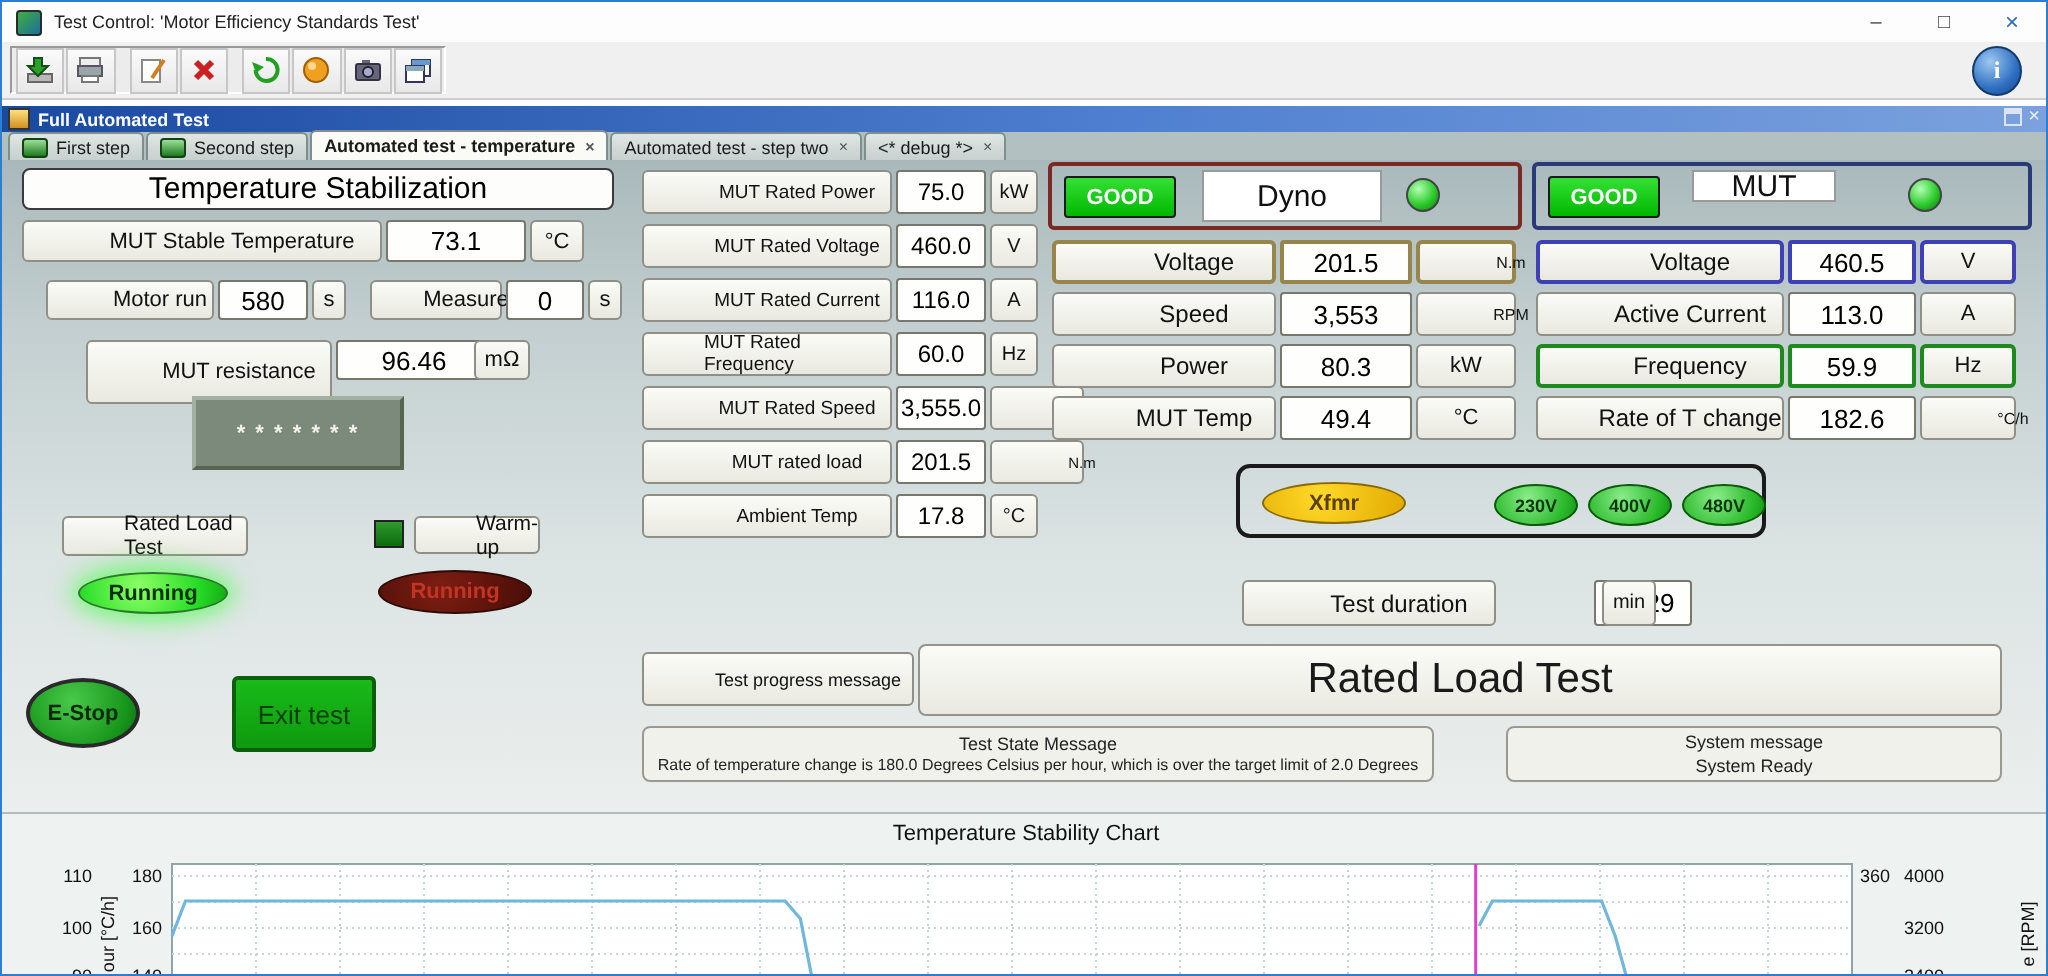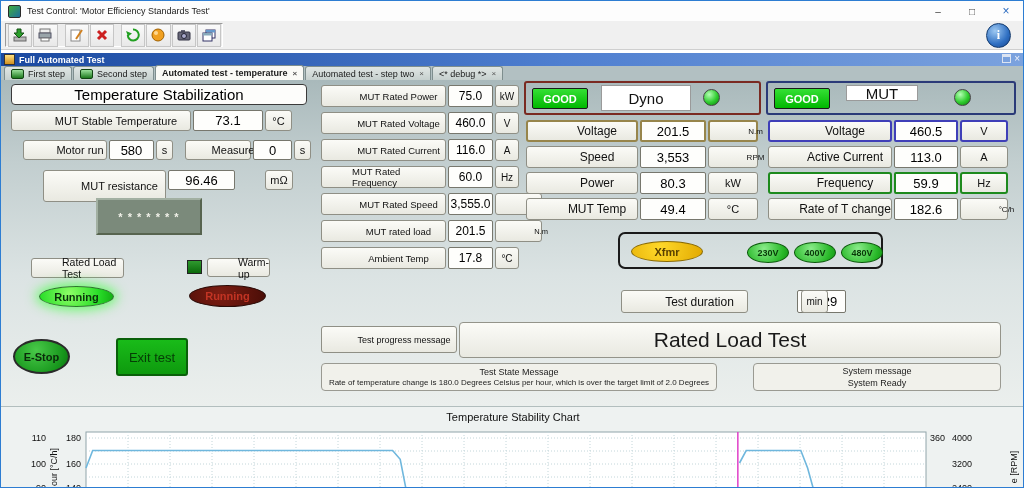--- a/index.html
+++ b/index.html
@@ -192,22 +192,22 @@
     <div class="abs cell unit" style="left:264px;top:30px;width:27px;height:21px;">°C</div>
 
     <div class="abs cell lbl" style="left:22px;top:60px;width:84px;height:20px;font-size:11px;">Motor run</div>
     <div class="abs cell val" style="left:108px;top:60px;width:45px;height:20px;">580</div>
     <div class="abs cell unit" style="left:155px;top:60px;width:17px;height:20px;">s</div>
     <div class="abs cell lbl" style="left:184px;top:60px;width:66px;height:20px;font-size:11px;">Measure</div>
     <div class="abs cell val" style="left:252px;top:60px;width:39px;height:20px;">0</div>
     <div class="abs cell unit" style="left:293px;top:60px;width:17px;height:20px;">s</div>
 
     <div class="abs cell lbl" style="left:42px;top:90px;width:123px;height:32px;font-size:11px;">MUT resistance</div>
-    <div class="abs cell val" style="left:167px;top:90px;width:67px;height:20px;">96.46</div>
-    <div class="abs cell unit" style="left:236px;top:90px;width:28px;height:20px;margin-left:28px;">mΩ</div>
+    <div class="abs cell val" style="left:167px;top:90px;width:78px;height:20px;">96.46</div>
+    <div class="abs cell unit" style="left:236px;top:90px;width:28px;height:20px;">mΩ</div>
 
     <div class="abs stars" style="left:95px;top:118px;width:106px;height:37px;">* * * * * * *</div>
 
     <div class="abs cell lbl" style="left:30px;top:178px;width:93px;height:20px;font-size:10.5px;">Rated Load Test</div>
     <div class="abs" style="left:186px;top:180px;width:15px;height:14px;background:linear-gradient(#2f9a2f,#0b6a0b);border:1px solid #222;"></div>
     <div class="abs cell lbl" style="left:206px;top:178px;width:63px;height:19px;font-size:10.5px;">Warm-up</div>
 
     <div class="abs oval run-on" style="left:38px;top:206px;width:75px;height:21px;">Running</div>
     <div class="abs oval run-off" style="left:188px;top:205px;width:77px;height:22px;">Running</div>
 

